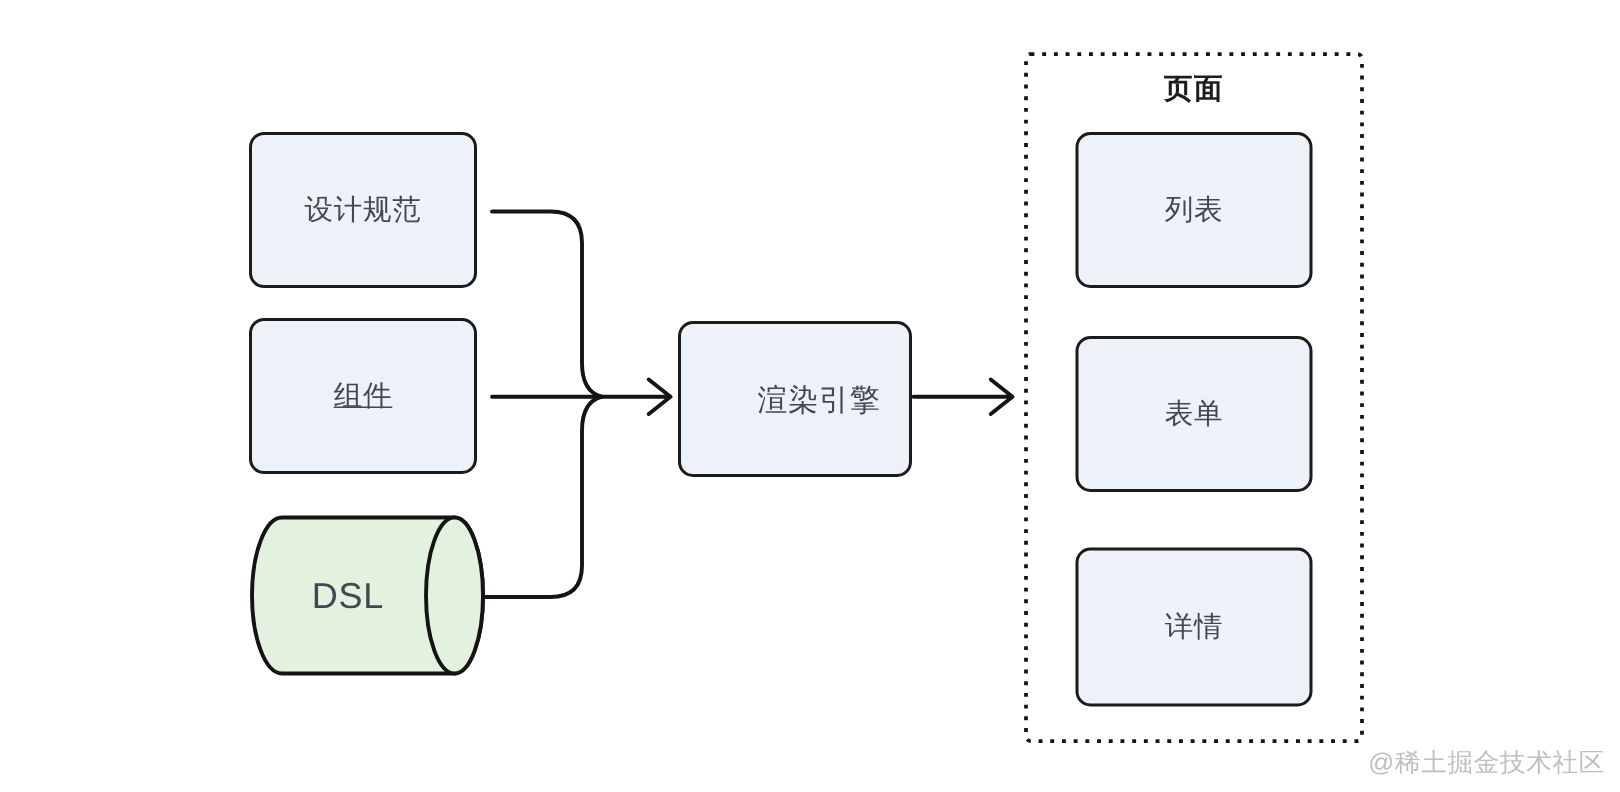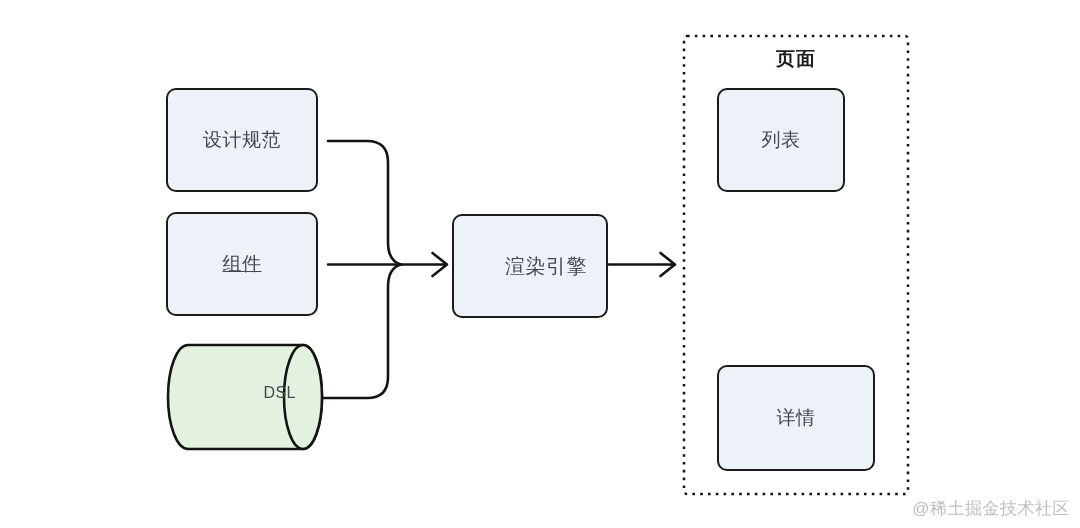--- a/index.html
+++ b/index.html
@@ -29,28 +29,28 @@
     background: var(--node_fill, #edf1f8);
     border: 2.6px solid var(--node_border, #1b1b1b);
     border-radius: 10px;
     font-size: 19px;
     letter-spacing: 0.5px;
     color: var(--label_color, #43474f);
   }
   .node-design    { left: 166px; top:  88px; width: 152px; height: 104px; text-align: center; }
   .node-component { left: 166px; top: 212px; width: 152px; height: 104px; text-decoration: underline; }
   .node-engine    { left: 452px; top: 214px; width: 156px; height: 104px; font-size: 20px; padding-left: 32px; }
-  .node-list      { left: 717px; top:  88px; width: 128px; height: 104px; }
+  .node-list      { left: 717px; top:  88px; width: 158px; height: 104px; }
   .node-form      { left: 717px; top: 224px; width: 158px; height: 104px; }
   .node-detail    { left: 717px; top: 365px; width: 158px; height: 106px; }
   .dsl-label {
     position: absolute;
     left: 168px; top: 384px; width: 128px;
-    text-align: right;
-    font-size: 16px;
+    text-align: center;
+    font-size: 24px;
     letter-spacing: 0.5px;
     color: var(--label_color, #43474f);
   }
   .page-title {
     position: absolute;
     left: 683px; top: 46px; width: 226px;
     text-align: center;
     font-size: 19px;
     font-weight: bold;
     letter-spacing: 1px;
@@ -100,20 +100,23 @@
   <div class="node node-engine">
     <span>渲染引擎</span>
   </div>
 
   <div class="page-title">页面</div>
 
   <div class="node node-list">
     <span>列表</span>
   </div>
 
+  <div class="node node-form">
+    <span>表单</span>
+  </div>
 
   <div class="node node-detail">
     <span>详情</span>
   </div>
 
   <div class="watermark">@稀土掘金技术社区</div>
 
 </div>
 
 </body></html>

